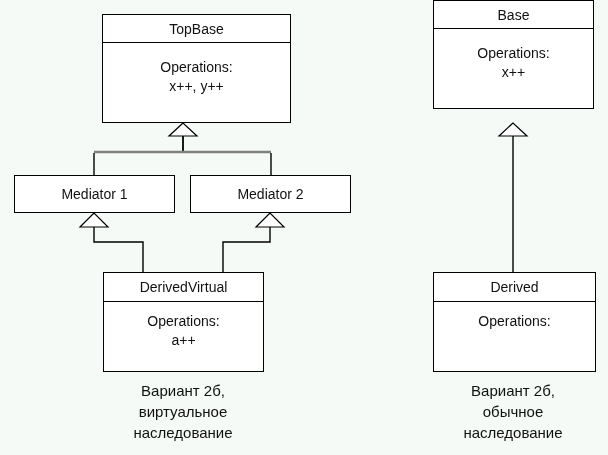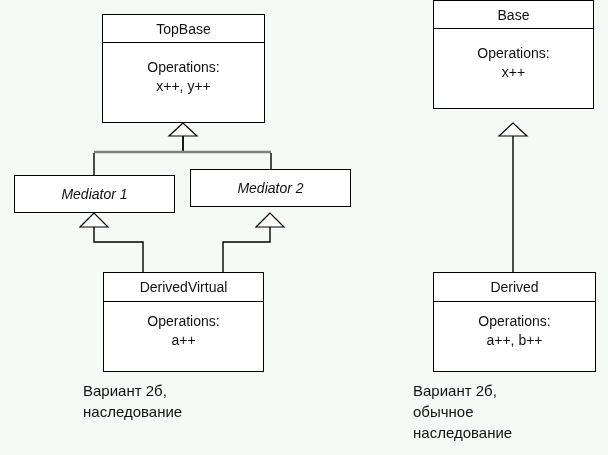--- a/index.html
+++ b/index.html
@@ -44,34 +44,34 @@
     justify-content: center;
     height: 28px;
     flex: 0 0 auto;
   }
   .uml-title.short {
     height: 29px;
   }
   .uml-title.solo {
     border-bottom: none;
     height: 100%;
-    font-style: italic;
   }
   .uml-ops {
     flex: 1 1 auto;
   }
   .uml-ops.tall { padding-top: 15px; }
   .uml-ops.short { padding-top: 10px; }
   .ops-label, .ops-value {
     line-height: 18px;
   }
   .ops-value { margin-top: 1px; }
   .caption {
     position: absolute;
     width: 200px;
+    text-align: center;
     font-size: 15px;
     line-height: 21px;
   }
   .caption div { white-space: nowrap; }
 </style>
 </head>
 <body>
 
 <div class="canvas">
 
@@ -88,62 +88,62 @@
     <polygon points="94,213 80,227 108,227" fill="#ffffff" stroke="#000000" stroke-width="1.2"></polygon>
     <polyline points="94,227 94,242 143,242 143,272" fill="none" stroke="#000000" stroke-width="1.4"></polyline>
 
     <polygon points="270,213 256,227 284,227" fill="#ffffff" stroke="#000000" stroke-width="1.2"></polygon>
     <polyline points="270,227 270,242 223,242 223,272" fill="none" stroke="#000000" stroke-width="1.4"></polyline>
 
     <polygon points="513,123 499,136 527,136" fill="#ffffff" stroke="#000000" stroke-width="1.2"></polygon>
     <line x1="513" y1="136" x2="513" y2="272" stroke="#000000" stroke-width="1.4"></line>
   </svg>
 
-  <div class="uml-box" style="left:102px; top:14px; width:163px; height:109px;">
+  <div class="uml-box" style="left:102px; top:14px; width:189px; height:109px;">
     <div class="uml-title">TopBase</div>
     <div class="uml-ops tall">
       <div class="ops-label">Operations:</div>
       <div class="ops-value">x++, y++</div>
     </div>
   </div>
 
   <div class="uml-box" style="left:14px; top:175px; width:161px; height:38px;">
     <div class="uml-title solo">Mediator 1</div>
   </div>
 
-  <div class="uml-box" style="left:190px; top:169px; width:161px; height:38px;text-align:right;">
+  <div class="uml-box" style="left:190px; top:175px; width:161px; height:38px;text-align:right;">
     <div class="uml-title solo">Mediator 2</div>
   </div>
 
   <div class="uml-box" style="left:103px; top:272px; width:161px; height:100px;">
     <div class="uml-title short">DerivedVirtual</div>
     <div class="uml-ops short">
       <div class="ops-label">Operations:</div>
       <div class="ops-value">a++</div>
     </div>
   </div>
 
   <div class="caption" style="left:83px; top:380px;">
     <div>Вариант 2б,</div>
+    <div>виртуальное</div>
     <div>наследование</div>
   </div>
 
   <div class="uml-box" style="left:433px; top:0; width:161px; height:109px;">
     <div class="uml-title">Base</div>
     <div class="uml-ops tall">
       <div class="ops-label">Operations:</div>
       <div class="ops-value">x++</div>
     </div>
   </div>
 
   <div class="uml-box" style="left:433px; top:272px; width:163px; height:100px;">
     <div class="uml-title short">Derived</div>
     <div class="uml-ops short">
       <div class="ops-label">Operations:</div>
-      <div class="ops-value">a++, b++</div>
     </div>
   </div>
 
   <div class="caption" style="left:413px; top:380px;">
     <div>Вариант 2б,</div>
     <div>обычное</div>
     <div>наследование</div>
   </div>
 
 </div>

